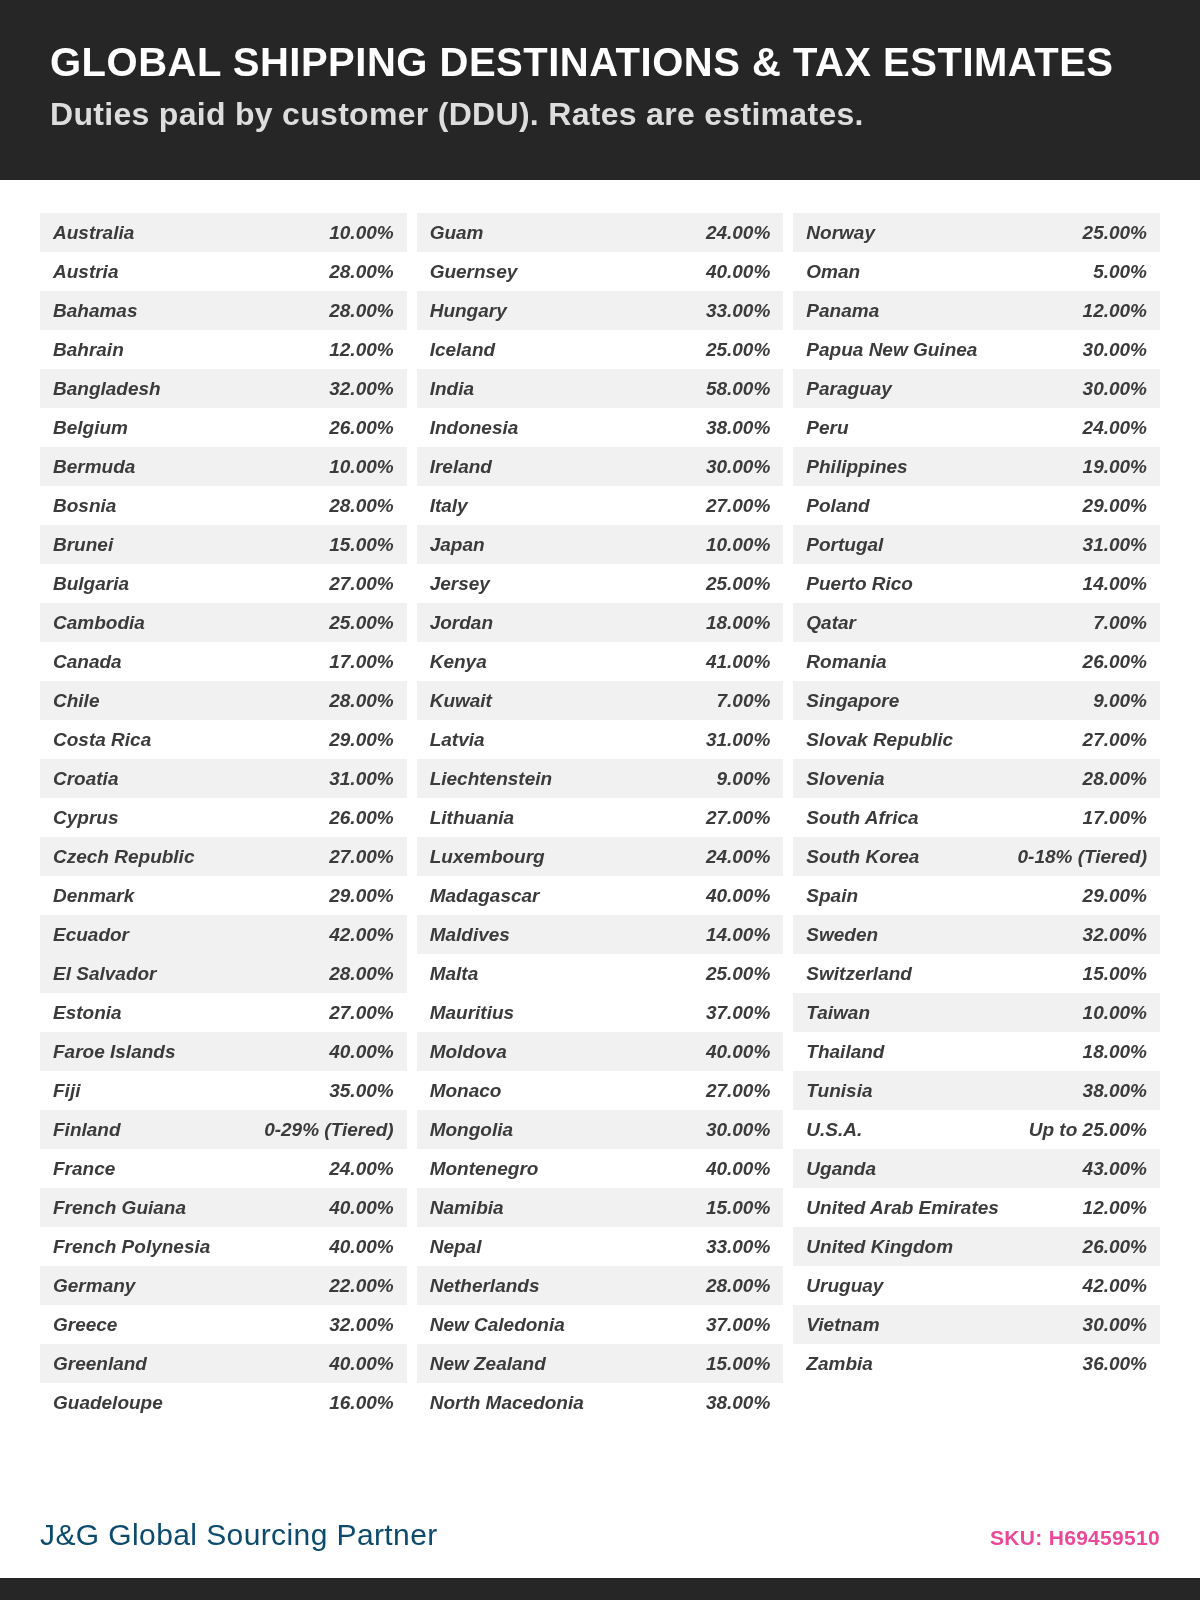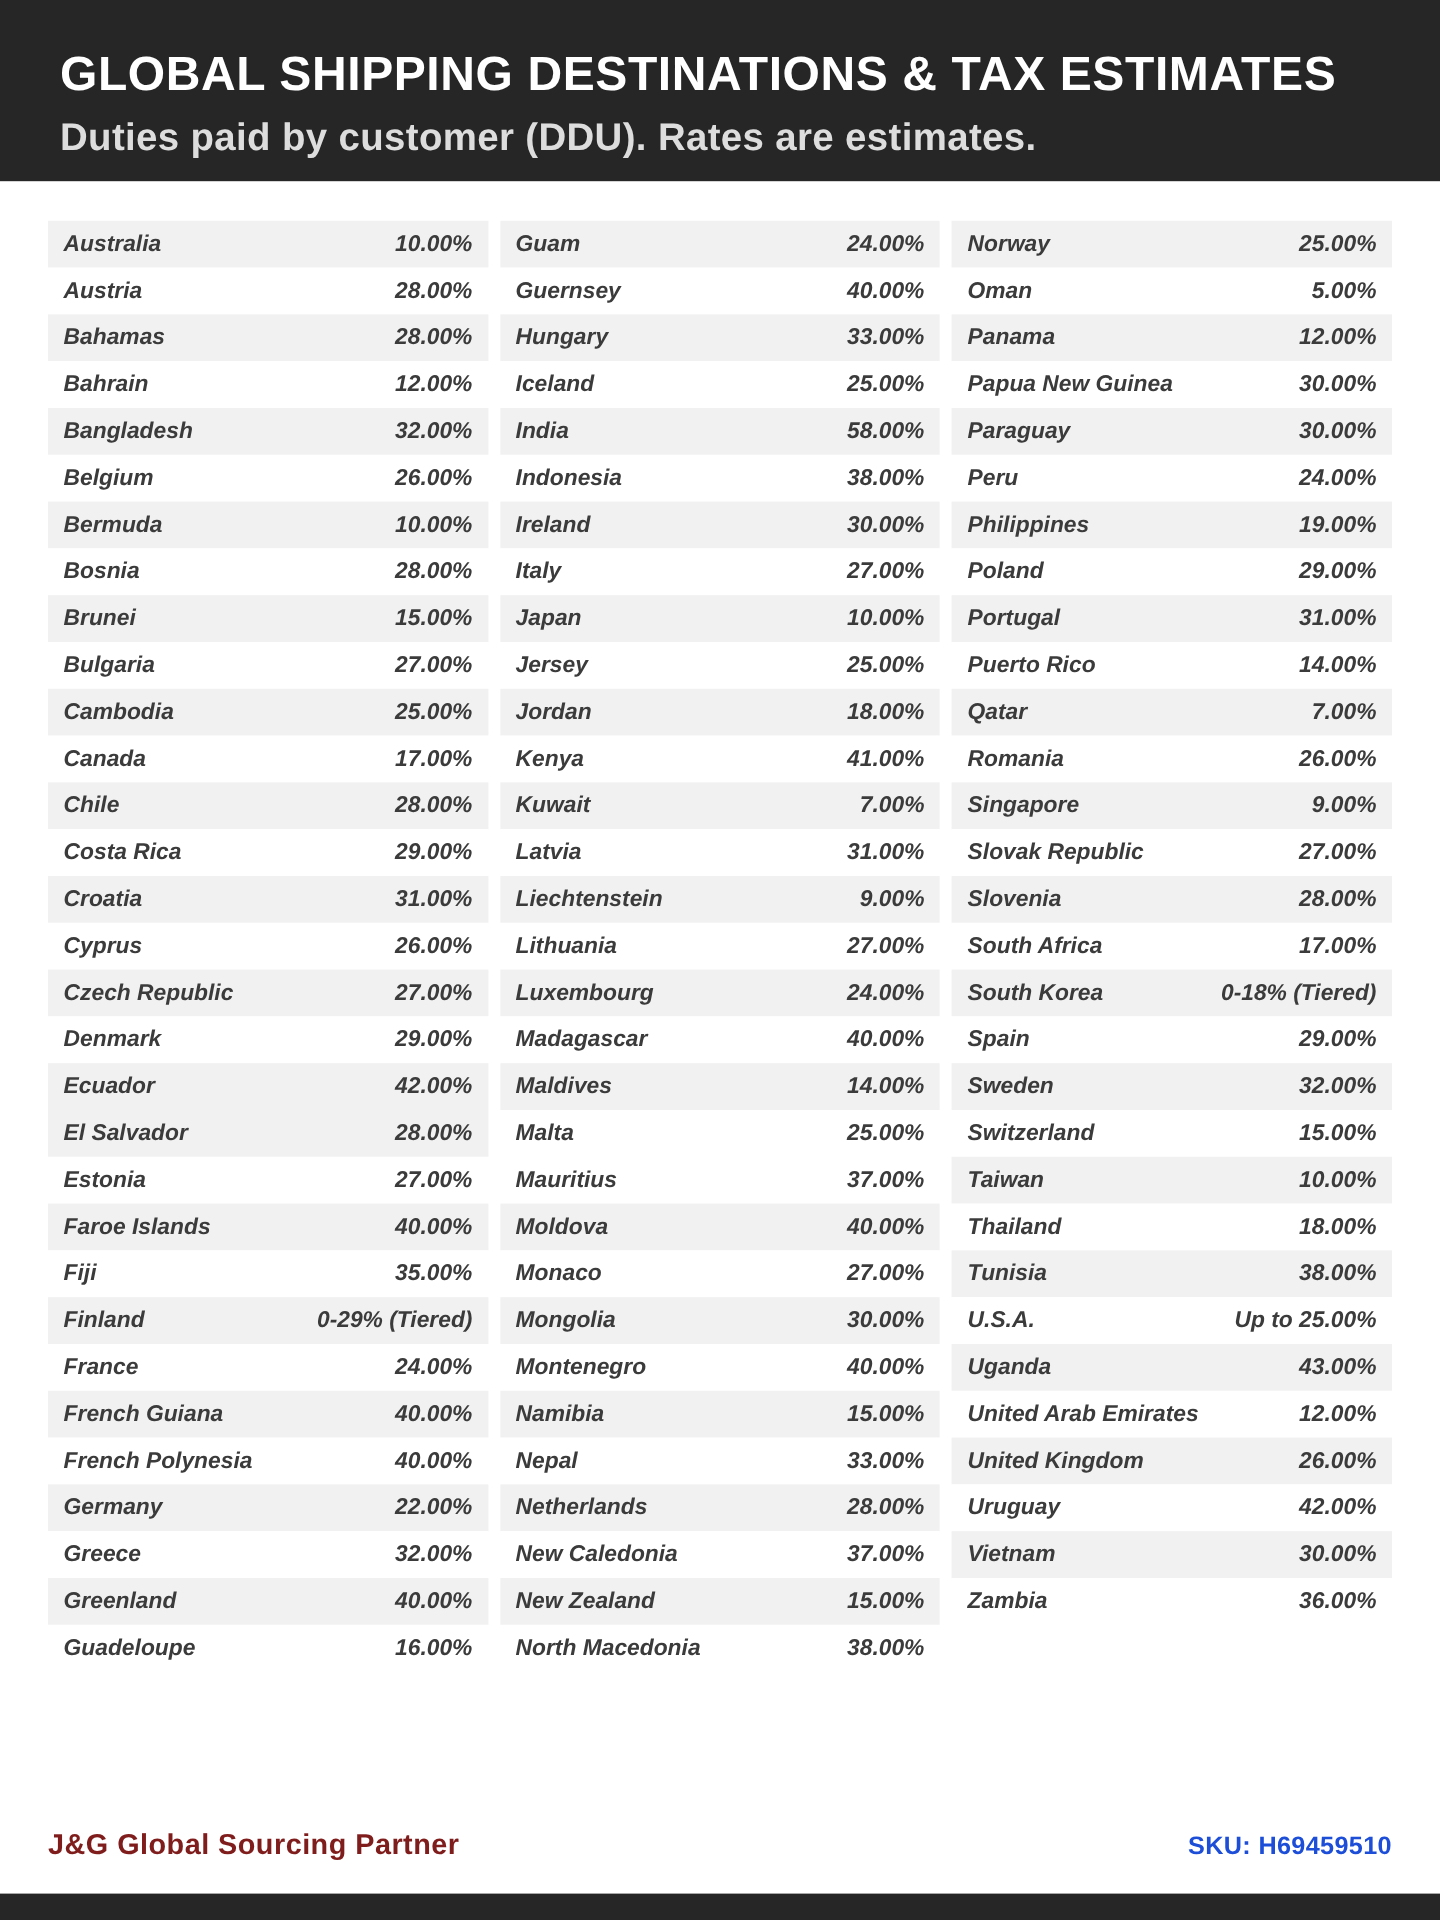--- a/index.html
+++ b/index.html
@@ -12,21 +12,21 @@
     overflow: hidden;
   }
   .page {
     width: 1200px;
     height: 1600px;
     position: relative;
     background: #ffffff;
   }
   .header {
     background: #262626;
-    padding: 40px 50px 18px 50px;
+    padding: 40px 50px 47px 50px;
   }
   .title {
     color: #ffffff;
     font-size: 40px;
     font-weight: 800;
     letter-spacing: 0.5px;
     line-height: 1.1;
   }
   .subtitle {
     color: #dddddd;
@@ -63,27 +63,27 @@
   .footer-row {
     position: absolute;
     left: 40px;
     right: 40px;
     bottom: 48px;
     display: flex;
     justify-content: space-between;
     align-items: baseline;
   }
   .brand {
-    color: #7f1d1d;
-    font-size: 24px;
-    font-weight: 700;
+    color: #0c4a6e;
+    font-size: 30px;
+    font-weight: 400;
     letter-spacing: 0.4px;
   }
   .sku {
-    color: #1d4ed8;
+    color: #ec4899;
     font-size: 21px;
     font-weight: 700;
     letter-spacing: 0.3px;
   }
   .footer-bar {
     position: absolute;
     left: 0;
     right: 0;
     bottom: 0;
     height: 22px;

